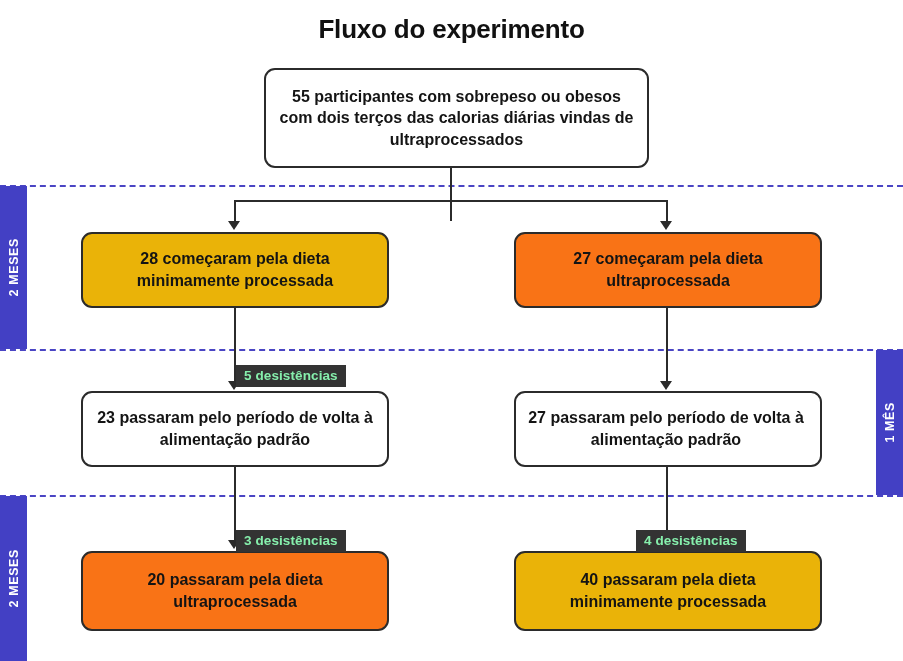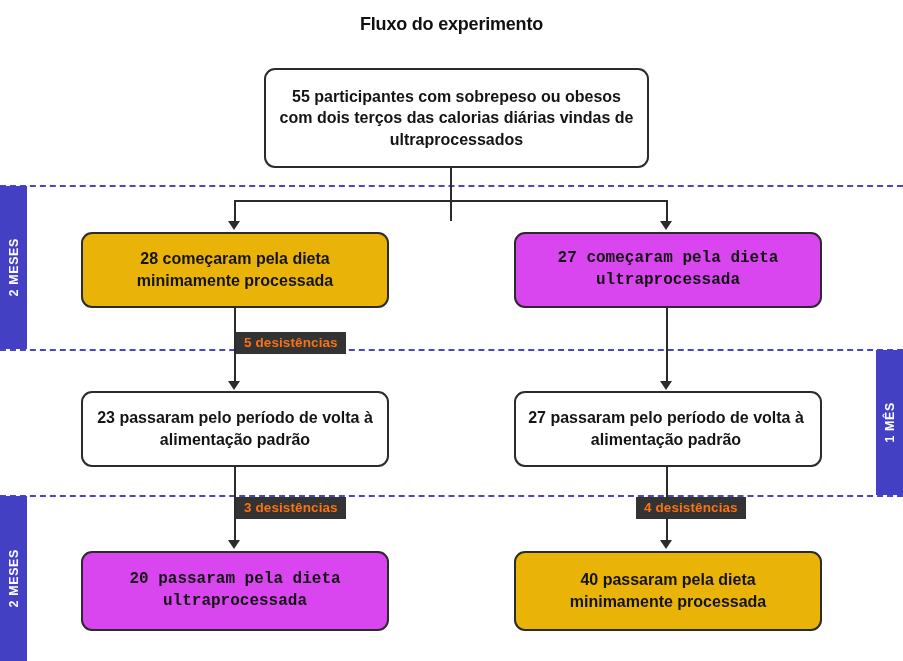--- a/index.html
+++ b/index.html
@@ -19,21 +19,21 @@
     overflow: hidden;
   }
 
   
   .title {
     position: absolute;
     left: 0;
     top: 14px;
     width: 903px;
     text-align: center;
-    font-size: 18px;
+    font-size: 26px;
     font-weight: bold;
     color: #111111;
     letter-spacing: -0.2px;
   }
 
   
   .dashed {
     position: absolute;
     height: 0;
     border-top: 2px dashed #4a45c4;
@@ -76,21 +76,21 @@
     align-items: center;
     justify-content: center;
     text-align: center;
     font-size: 16px;
     font-weight: bold;
     color: #141414;
     line-height: 1.35;
     padding: 6px 12px;
   }
   .node.green { background: #eab308; }
-  .node.red   { background: #d946ef; font-family: Liberation Mono, monospace; }
+  .node.red   { background: #f97316; }
 
   .n-top        { left: 264px; top: 68px;  width: 385px; height: 100px; }
   .n-green-a    { left: 81px;  top: 232px; width: 308px; height: 76px; }
   .n-red-a      { left: 514px; top: 232px; width: 308px; height: 76px; }
   .n-white-l    { left: 81px;  top: 391px; width: 308px; height: 76px; }
   .n-white-r    { left: 514px; top: 391px; width: 308px; height: 76px; padding-left: 8px; }
   .n-red-b      { left: 81px;  top: 551px; width: 308px; height: 80px; }
   .n-green-b    { left: 514px; top: 551px; width: 308px; height: 80px; }
 
   
@@ -107,26 +107,27 @@
     height: 0;
     border-left: 6.5px solid transparent;
     border-right: 6.5px solid transparent;
     border-top: 9px solid #2b2b2b;
   }
 
   
   .badge {
     position: absolute;
     background: #333333;
-    color: #f97316;
+    color: #86efac;
     font-size: 13.5px;
     font-weight: bold;
     padding: 3px 8px 4px 8px;
     white-space: nowrap;
     letter-spacing: 0.1px;
+    margin-top: 33px;
   }
   .b1 { left: 236px; top: 332px; }
   .b2 { left: 236px; top: 497px; }
   .b3 { left: 636px; top: 497px; }
 </style>
 </head>
 <body>
 
 <div id="stage">
 

